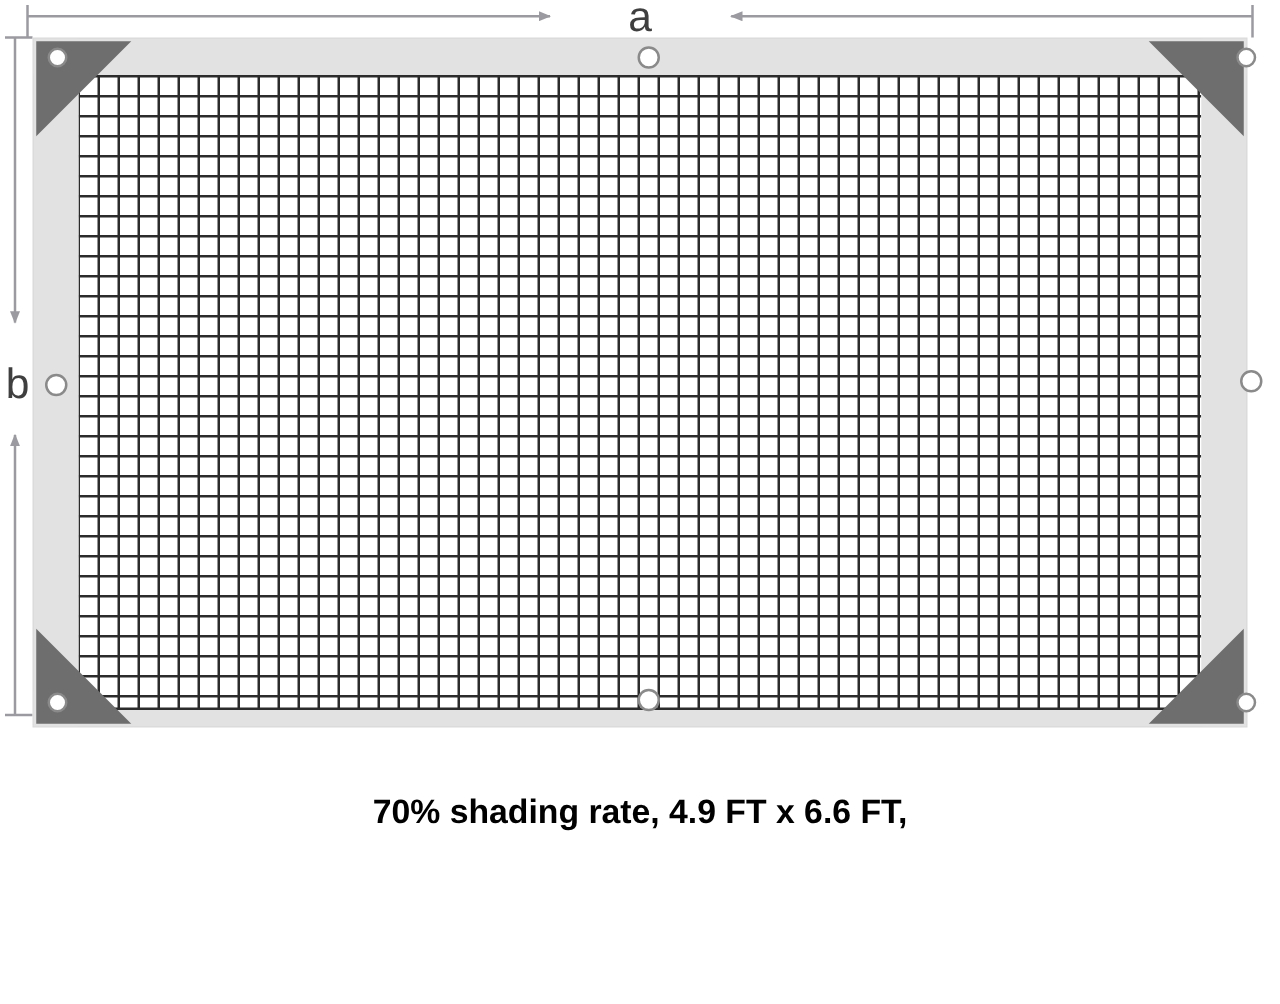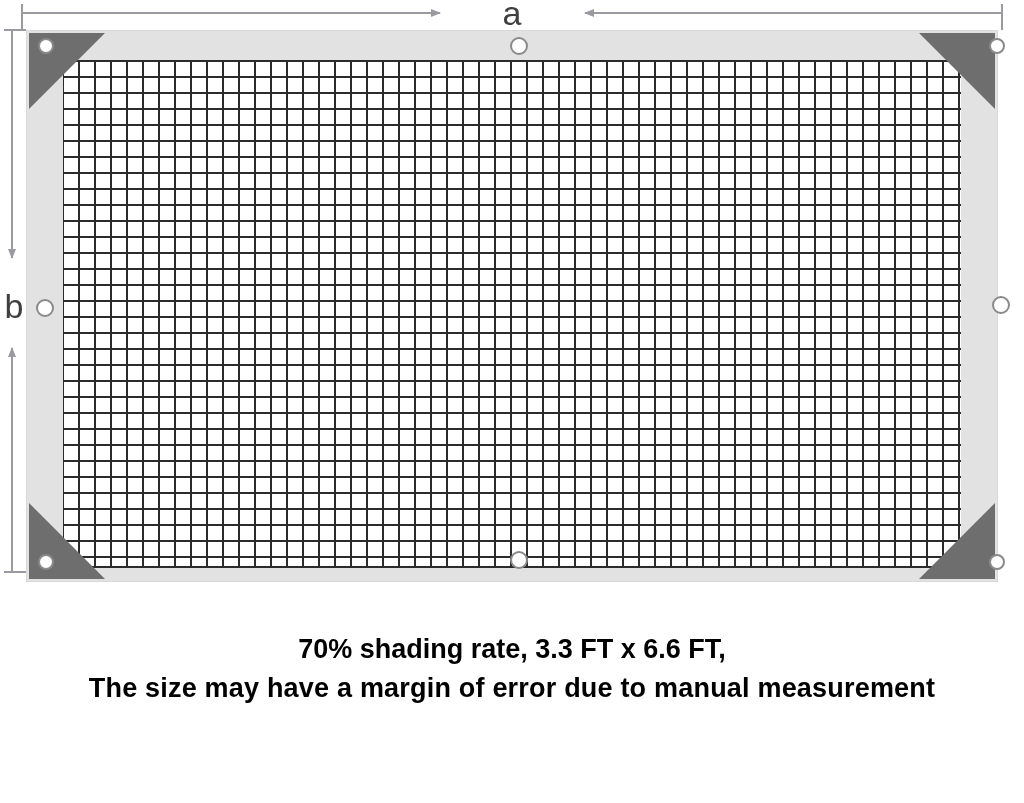--- a/index.html
+++ b/index.html
@@ -210,15 +210,14 @@
       <circle cx="1001" cy="305" r="8"></circle>
       <circle cx="46" cy="562" r="7"></circle>
       <circle cx="519" cy="560" r="8"></circle>
       <circle cx="997" cy="562" r="7"></circle>
     </g>
 
   </svg>
 </div>
 
 <div id="caption-block">
-  <div class="caption-line caption-line-1">70% shading  rate, 3.3 FT x 6.6 FT,</div>
-  <div class="caption-line caption-line-3">The size  may  have a margin of error due to manual measurement</div>
+  <div class="caption-line caption-line-1">70% shading  rate, 4.9 FT x 6.6 FT,</div>
 </div>
 
 </body></html>

